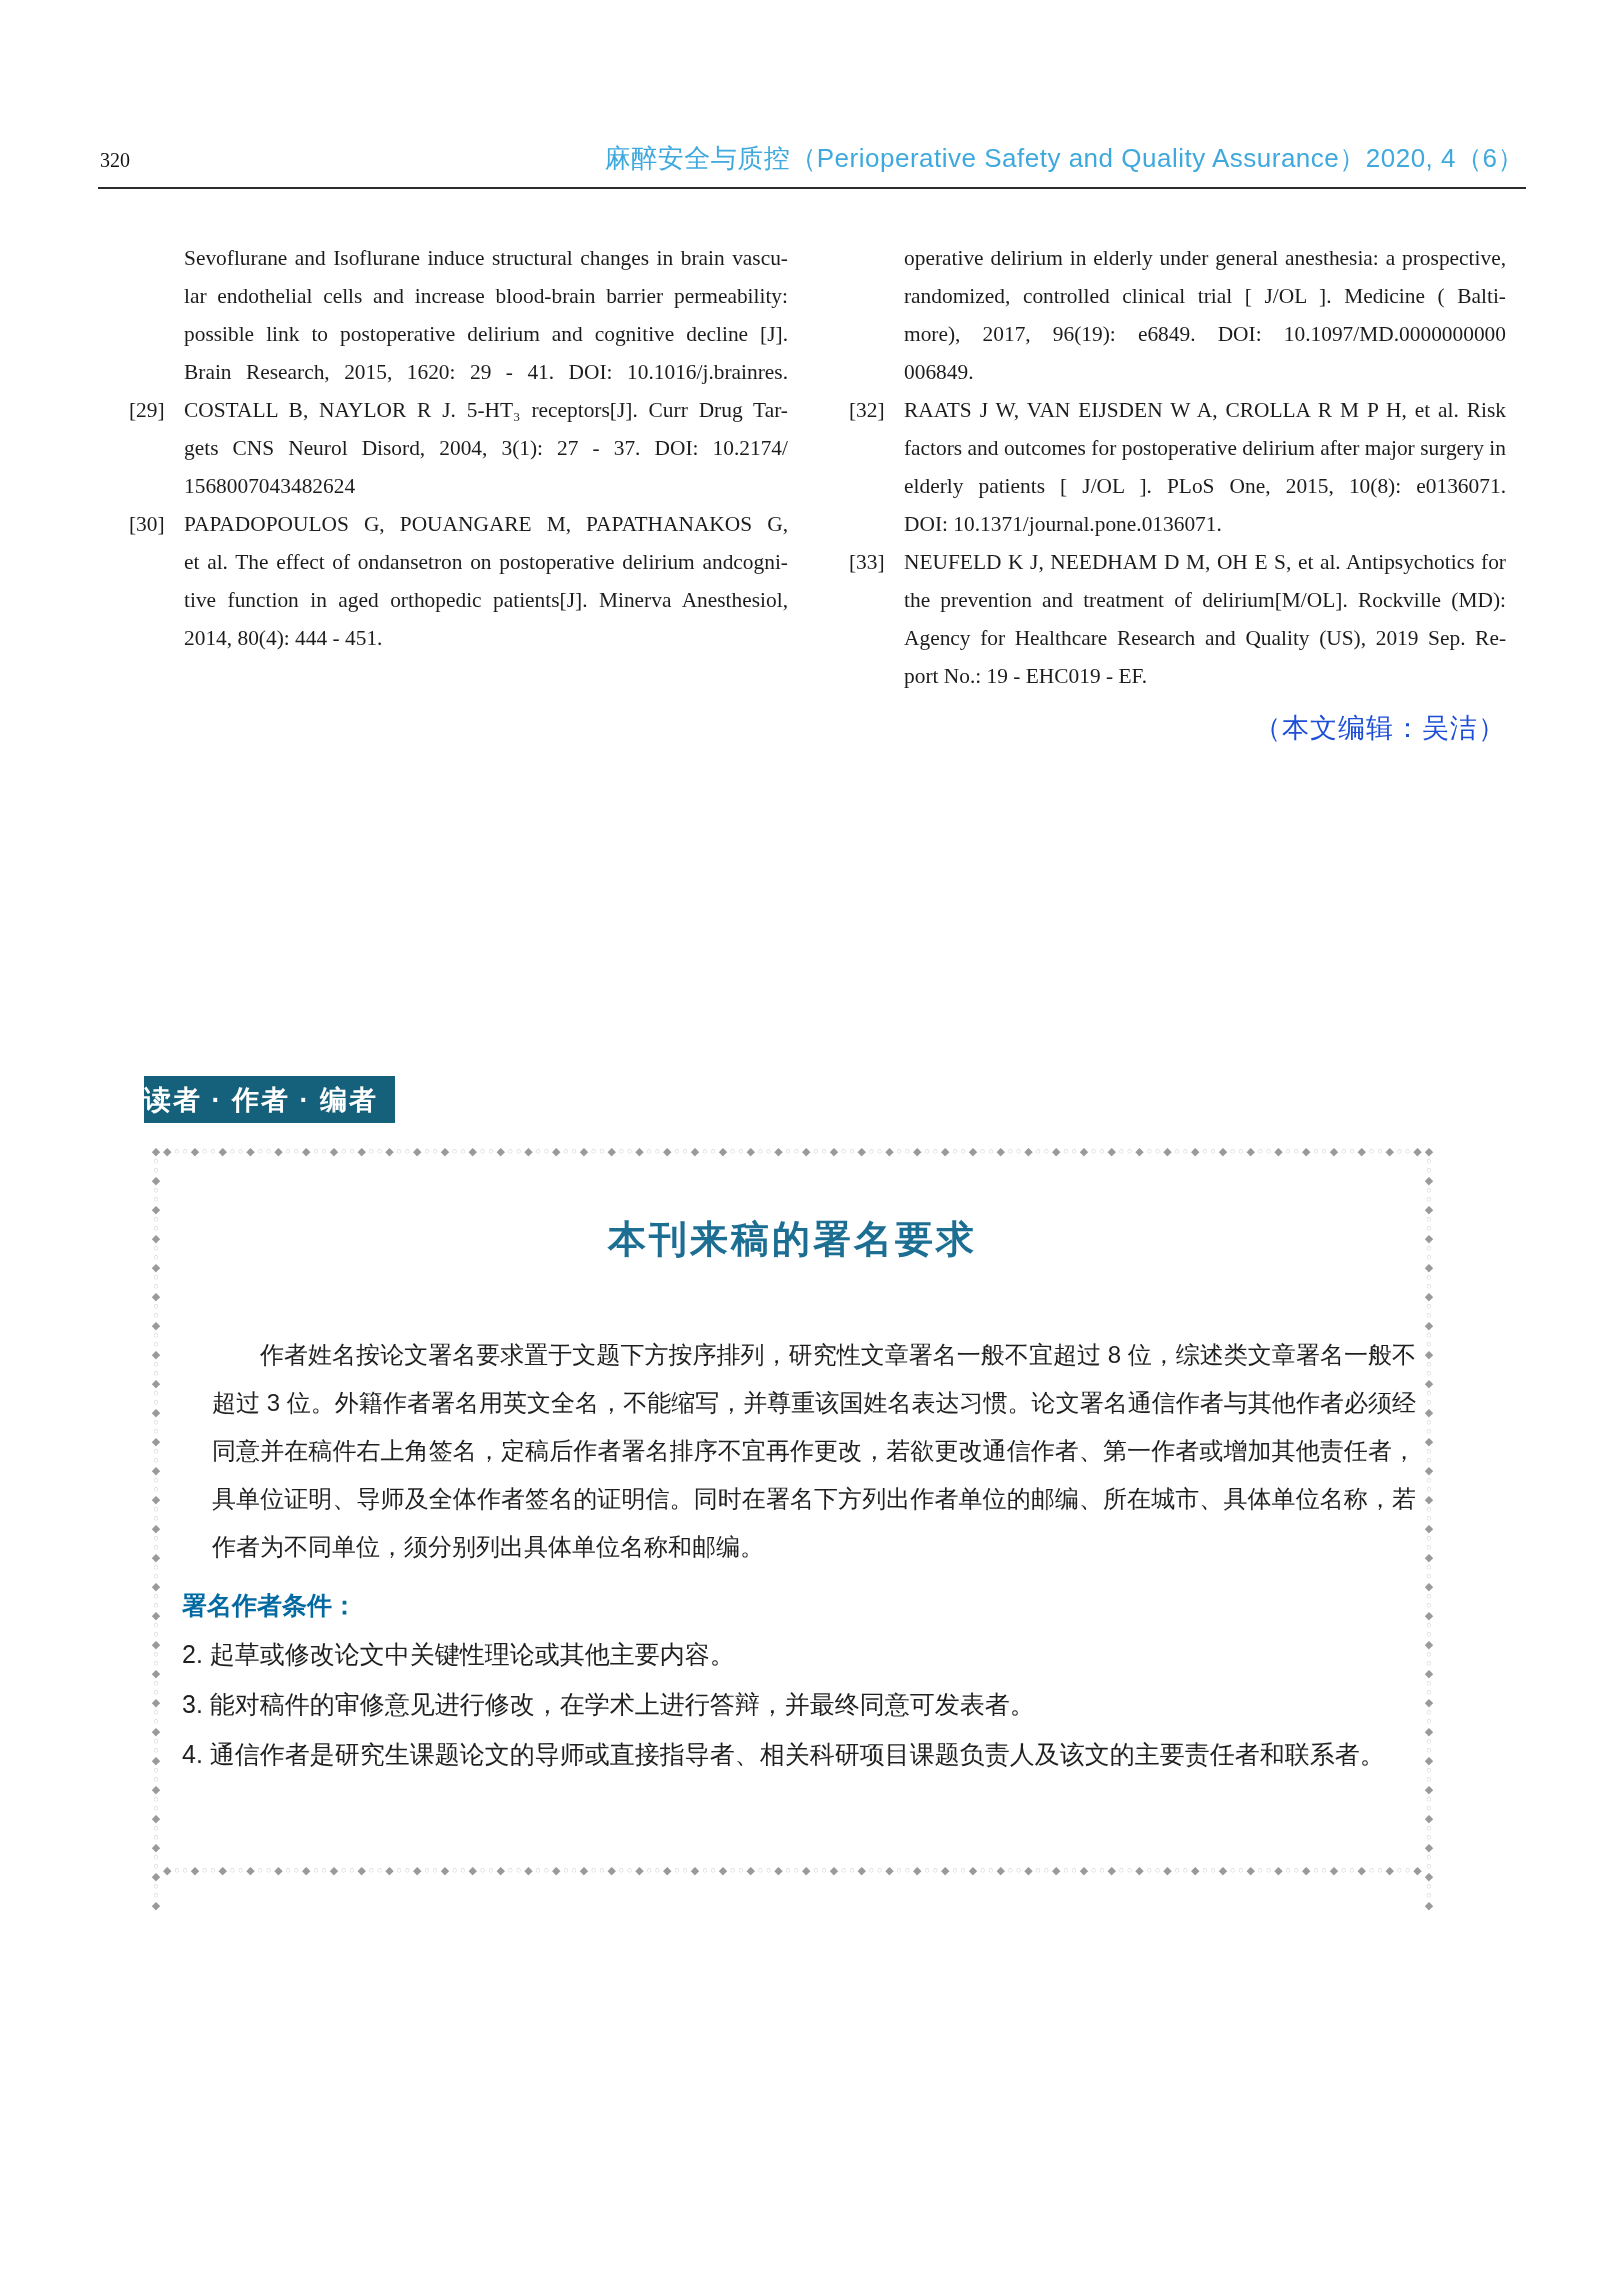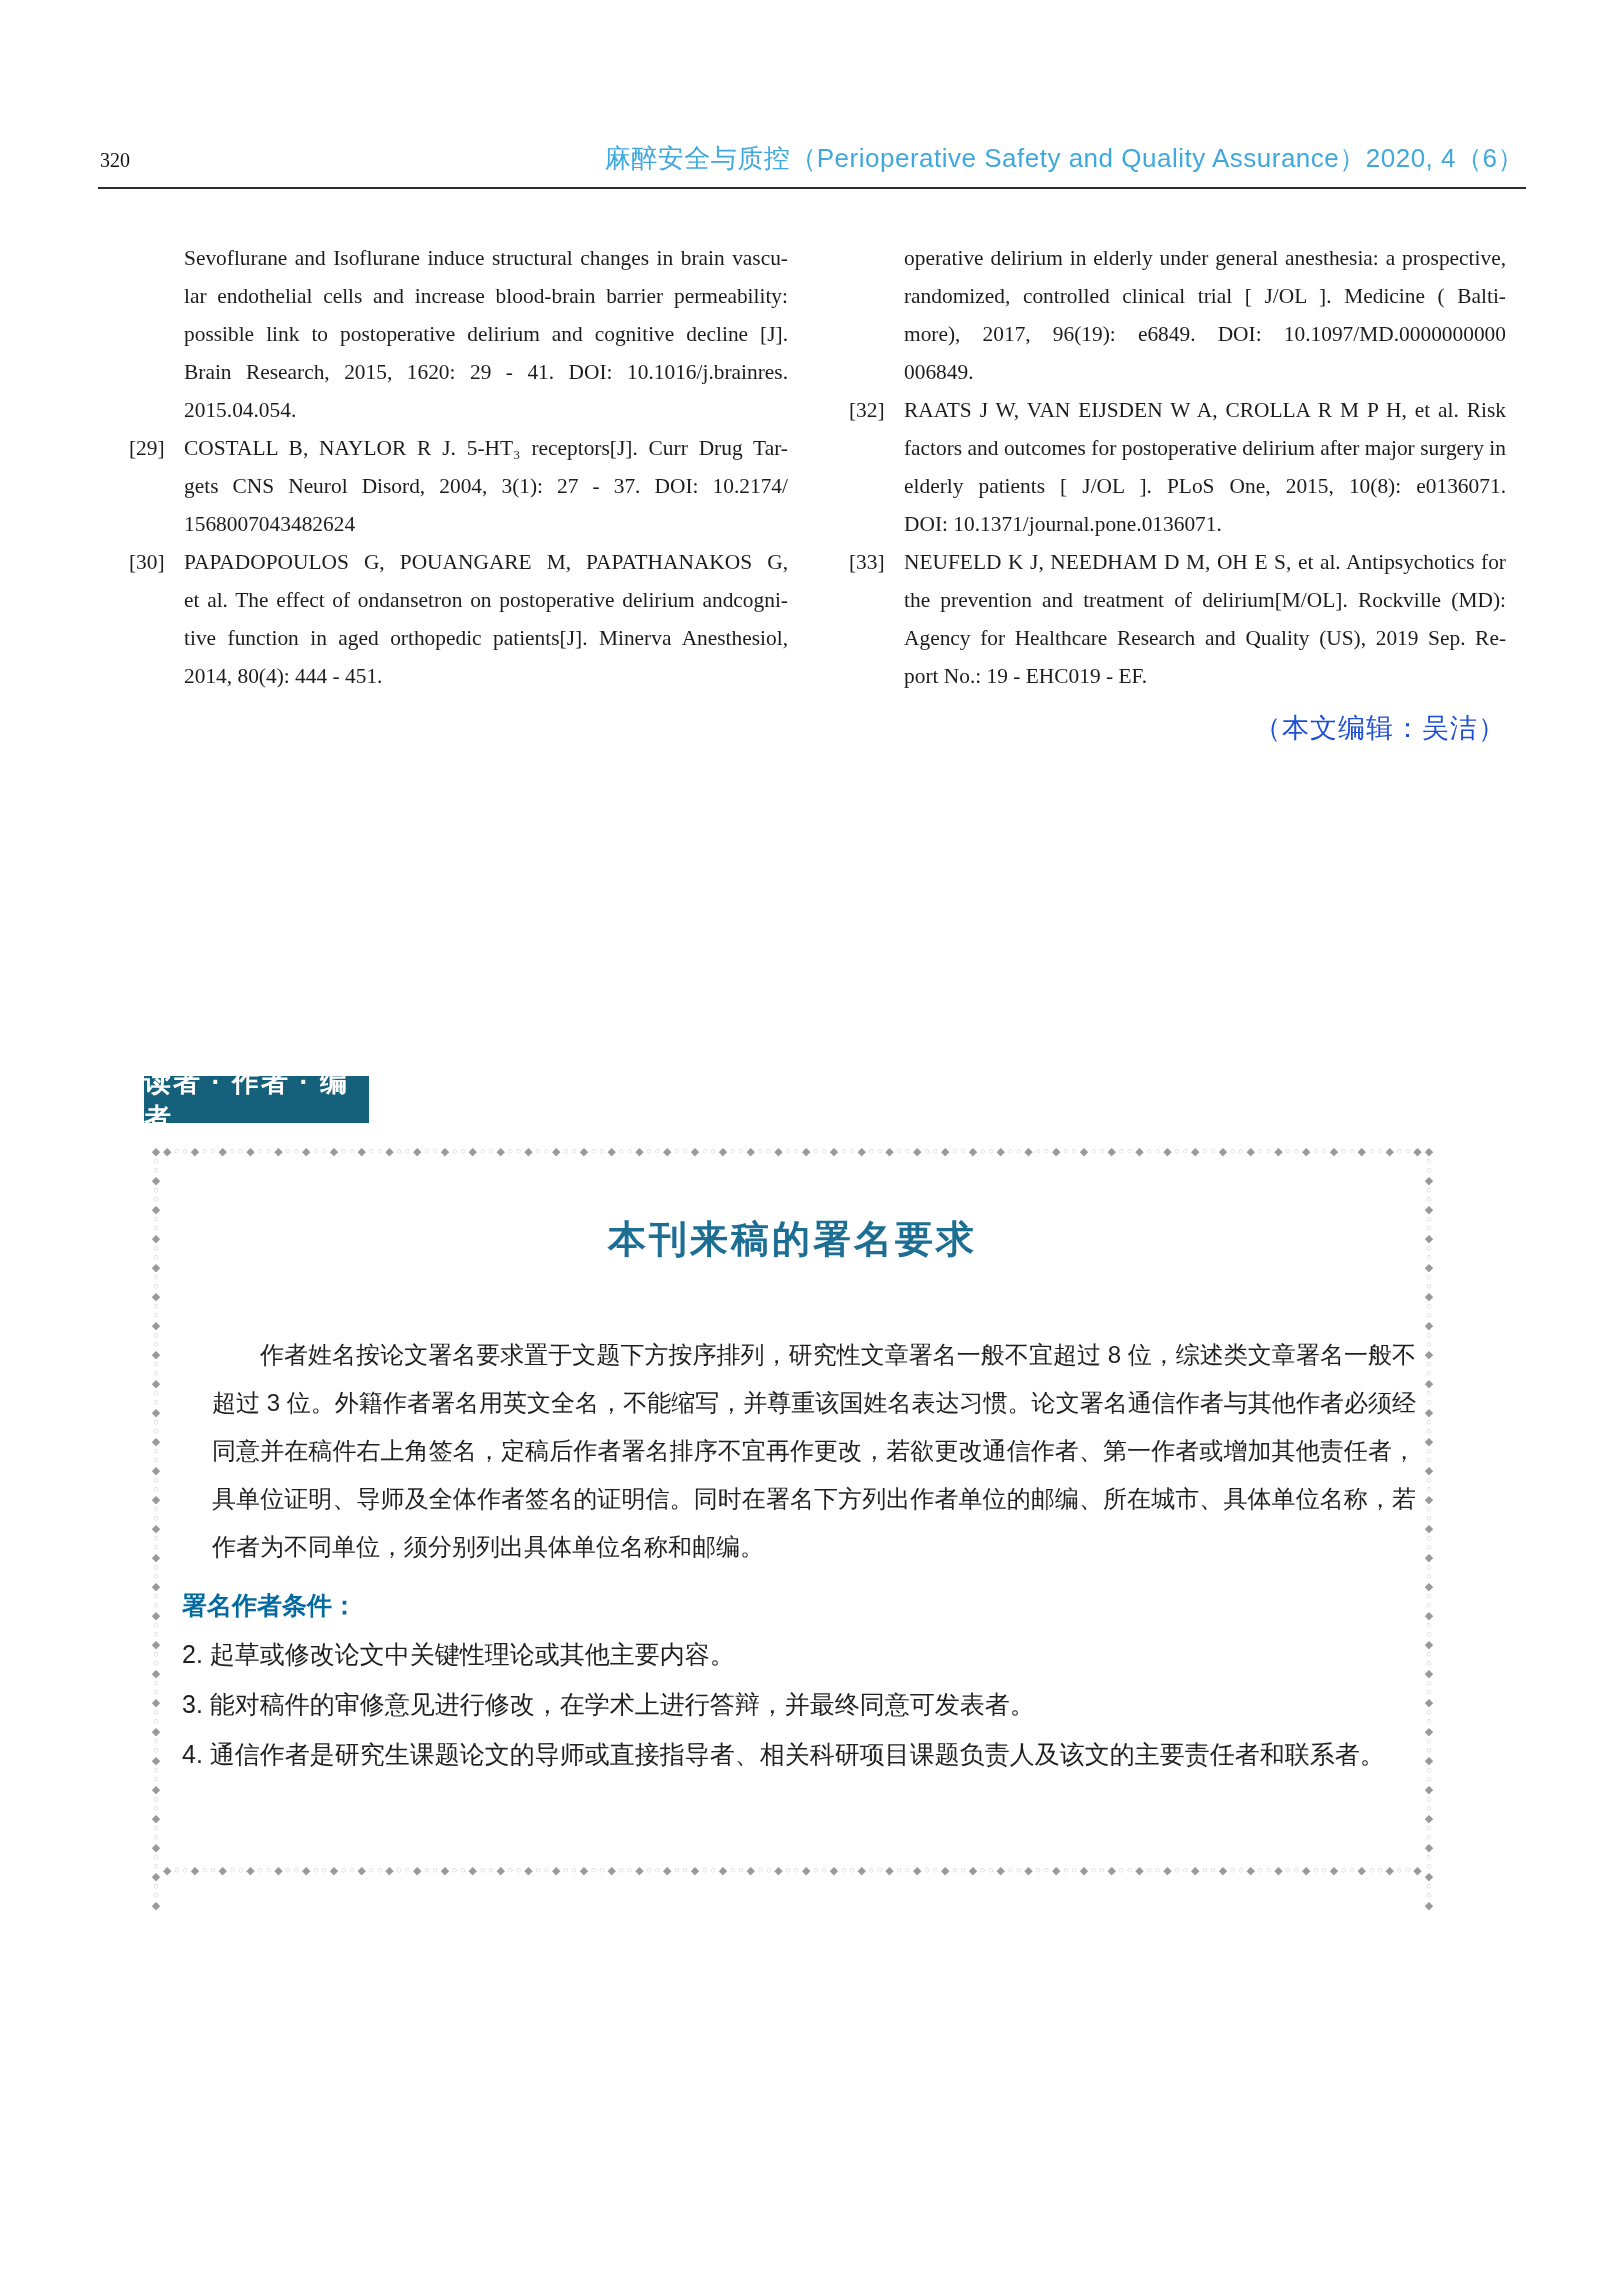--- a/index.html
+++ b/index.html
@@ -19,22 +19,22 @@
   .refs-left{left:129px;width:659px;}
   .refs-right{left:849px;width:657px;}
   .ref{position:relative;padding-left:55px;}
   .ref.no-label{padding-left:55px;}
   .ref-label{position:absolute;left:0;top:0;width:50px;line-height:38px;}
   .ref-line{height:38px;line-height:38px;overflow:hidden;text-align:justify;text-align-last:justify;}
   .ref-line.last{text-align:left;text-align-last:left;}
   .editor-note{margin-top:14px;text-align:right;font-size:27px;color:#1d4ed8;
     font-family:"Liberation Serif",serif;letter-spacing:1px;line-height:38px;}
   
-  .badge{position:absolute;left:144px;top:1076px;width:225px;height:47px;
-    background:#15607a;color:#ffffff;display:flex;align-items:center;justify-content:flex-end;
+  .badge{position:absolute;left:144px;top:1076px;width:251px;height:47px;
+    background:#15607a;color:#ffffff;display:flex;align-items:center;justify-content:flex-start;
     font-family:"Liberation Sans",sans-serif;font-weight:bold;font-size:27px;letter-spacing:2px;}
   
   .notice{position:absolute;left:149px;top:1144px;width:1287px;height:733px;}
   .decor{position:absolute;display:flex;justify-content:space-between;align-items:center;
     line-height:1;user-select:none;}
   .decor-top{top:0;left:14px;right:14px;height:14px;flex-direction:row;}
   .decor-bottom{bottom:0;left:14px;right:14px;height:14px;flex-direction:row;}
   .decor-left{left:0;top:2px;bottom:2px;width:14px;flex-direction:column;}
   .decor-right{right:0;top:2px;bottom:2px;width:14px;flex-direction:column;}
   .decor .d{color:#9a9a9a;font-size:11px;}
@@ -61,21 +61,20 @@
     <span class="journal-title">麻醉安全与质控（Perioperative Safety and Quality Assurance）2020, 4（6）</span>
   </div>
   <div class="header-rule"></div>
 
   <div class="refs-col refs-left" id="refs-left">
       <div class="ref no-label">
         <div class="ref-line">Sevoflurane and Isoflurane induce structural changes in brain vascu-</div>
         <div class="ref-line">lar endothelial cells and increase blood-brain barrier permeability:</div>
         <div class="ref-line">possible link to postoperative delirium and cognitive decline [J].</div>
         <div class="ref-line">Brain Research, 2015, 1620: 29 - 41.  DOI: 10.1016/j.brainres.</div>
-        <div class="ref-line last">2015.04.054.</div>
       </div>
       <div class="ref">
         <span class="ref-label">[29]</span>
         <div class="ref-line">COSTALL B, NAYLOR R J.  5-HT₃ receptors[J].  Curr Drug Tar-</div>
         <div class="ref-line">gets CNS Neurol Disord, 2004, 3(1): 27 - 37.  DOI: 10.2174/</div>
         <div class="ref-line last">1568007043482624</div>
       </div>
       <div class="ref">
         <span class="ref-label">[30]</span>
         <div class="ref-line">PAPADOPOULOS G, POUANGARE M, PAPATHANAKOS G,</div>

